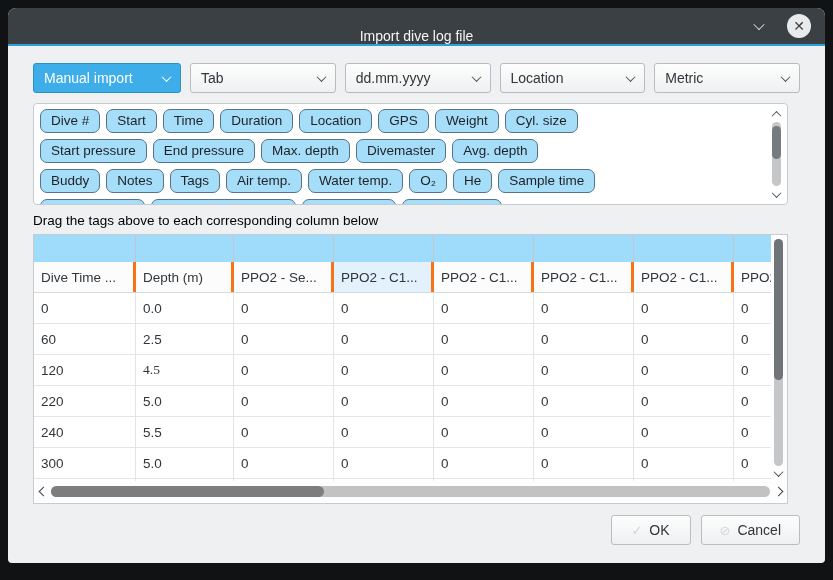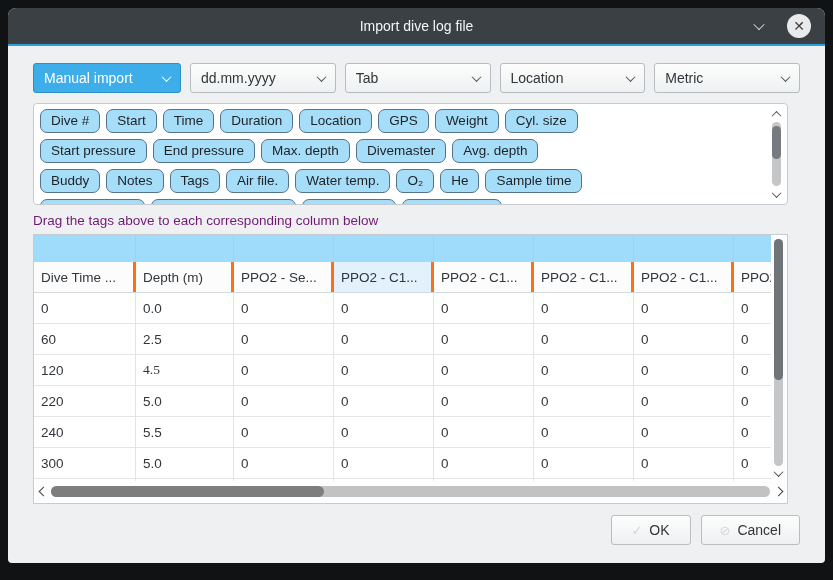--- a/index.html
+++ b/index.html
@@ -9,21 +9,21 @@
     -webkit-font-smoothing:antialiased;
   }
   .dialog{
     position:absolute;left:8px;top:8px;width:817px;height:555px;
     background:#eff0f1;border-radius:8px 8px 4px 4px;overflow:hidden;
     display:flex;flex-direction:column;
   }
   
   .titlebar{
     height:36px;background:#3b4045;flex:0 0 auto;position:relative;
-    display:flex;align-items:center;justify-content:center;
+    display:flex;align-items:flex-end;justify-content:center;
   }
   .titlebar .title{color:#f4f5f5;font-size:14px;}
   .tb-shade{
     position:absolute;right:56px;top:8px;width:20px;height:20px;
     display:flex;align-items:center;justify-content:center;color:#cdd0d2;cursor:pointer;
   }
   .tb-close{
     position:absolute;right:14px;top:6px;width:24px;height:24px;border-radius:50%;
     background:#e9eaeb;display:flex;align-items:center;justify-content:center;
     color:#3b4045;font-size:14px;font-weight:bold;cursor:pointer;line-height:1;
@@ -66,21 +66,21 @@
     line-height:17px;flex:0 0 auto;
   }
   .vscroll{
     position:absolute;right:4px;top:4px;bottom:4px;width:14px;
     display:flex;flex-direction:column;align-items:center;color:#55595d;
   }
   .vscroll .arrow{flex:0 0 12px;display:flex;align-items:center;justify-content:center;cursor:pointer;}
   .vscroll .track{flex:1;width:9px;background:#c4c6c8;border-radius:5px;position:relative;margin:2px 0;}
   .vscroll .thumb{position:absolute;left:0;width:9px;background:#767b80;border-radius:5px;cursor:pointer;}
   
-  .instruction{margin-top:8px;font-size:13.5px;color:#701a75;flex:0 0 auto;}
+  .instruction{margin-top:8px;font-size:13.5px;color:#000000;flex:0 0 auto;}
   
   .table-panel{
     margin-top:6px;height:270px;box-sizing:border-box;flex:0 0 auto;width:755px;
     background:#ffffff;border:1px solid #c6cbcf;position:relative;overflow:hidden;
   }
   .grid{position:absolute;left:0;top:0;right:16px;bottom:22px;overflow:hidden;}
   .grow{display:flex;}
   .gcell{box-sizing:border-box;flex:0 0 auto;border-right:1px solid #e2e4e6;
     font-size:13.5px;color:#31363b;padding:0 0 0 7px;display:flex;align-items:center;
     white-space:nowrap;overflow:hidden;}
@@ -127,26 +127,26 @@
   </div>
   <div class="accent-line"></div>
 
   <div class="content">
 
     <div class="combo-row">
       <div class="combo c0 selected">
         <span class="lbl">Manual import</span>
         <span class="chv down small"></span>
       </div>
+      <div class="combo c1">
+        <span class="lbl">Tab</span>
+        <span class="chv down small"></span>
+      </div>
       <div class="combo c2">
         <span class="lbl">dd.mm.yyyy</span>
-        <span class="chv down small"></span>
-      </div>
-      <div class="combo c1">
-        <span class="lbl">Tab</span>
         <span class="chv down small"></span>
       </div>
       <div class="combo c3">
         <span class="lbl">Location</span>
         <span class="chv down small"></span>
       </div>
       <div class="combo c4">
         <span class="lbl">Metric</span>
         <span class="chv down small"></span>
       </div>
@@ -168,21 +168,21 @@
             <span class="tag-chip">Start pressure</span>
             <span class="tag-chip">End pressure</span>
             <span class="tag-chip">Max. depth</span>
             <span class="tag-chip">Divemaster</span>
             <span class="tag-chip">Avg. depth</span>
           </div>
           <div class="tag-row">
             <span class="tag-chip">Buddy</span>
             <span class="tag-chip">Notes</span>
             <span class="tag-chip">Tags</span>
-            <span class="tag-chip">Air file.</span>
+            <span class="tag-chip">Air temp.</span>
             <span class="tag-chip">Water temp.</span>
             <span class="tag-chip">O₂</span>
             <span class="tag-chip">He</span>
             <span class="tag-chip">Sample time</span>
           </div>
           <div class="tag-row">
             <span class="tag-chip">Sample depth</span>
             <span class="tag-chip">Sample temperature</span>
             <span class="tag-chip">Sample pO₂</span>
             <span class="tag-chip">Sample CNS</span>

